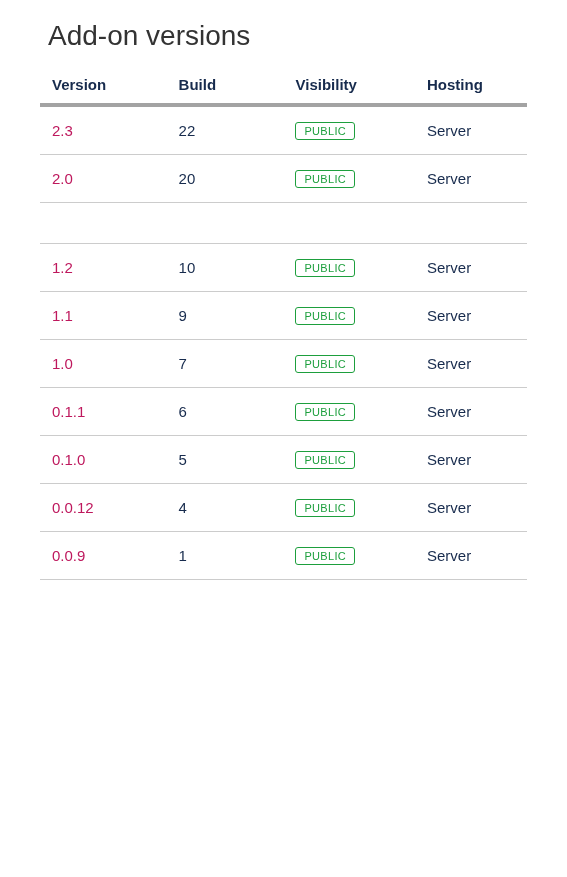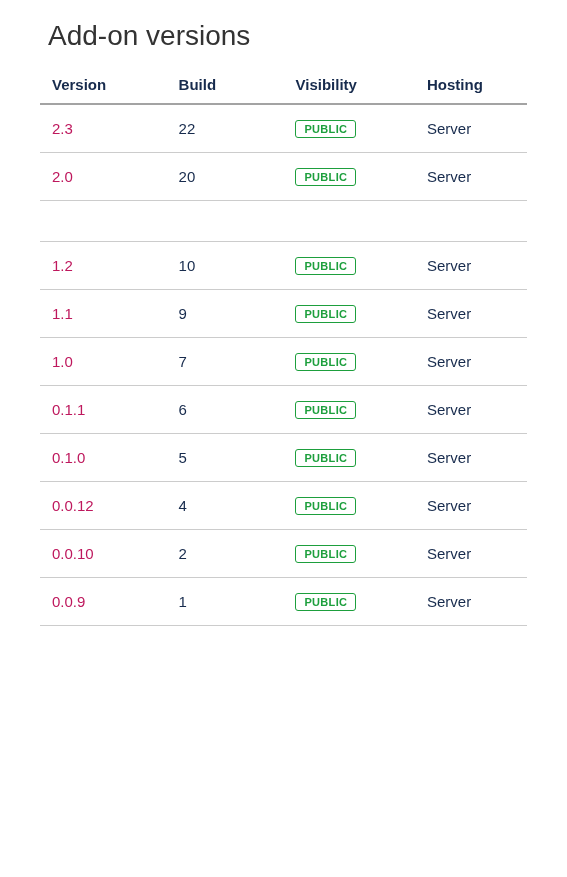--- a/index.html
+++ b/index.html
@@ -23,21 +23,21 @@
     table {
       width: 100%;
       border-collapse: collapse;
     }
     thead th {
       text-align: left;
       padding: 8px 12px 10px 12px;
       font-weight: 700;
       font-size: 15px;
       color: #172b4d;
-      border-bottom: 2px solid #a3a3a3;
+      border-bottom: 4px solid #a3a3a3;
     }
     tbody td {
       padding: 14px 12px;
       border-bottom: 1px solid #ccc;
       font-size: 15px;
       vertical-align: middle;
     }
     tbody tr.gap-row td {
       border-bottom: none;
       padding: 0;
@@ -51,21 +51,21 @@
     .version-link {
       color: #be185d;
       text-decoration: none;
       cursor: pointer;
     }
     .badge {
       display: inline-block;
       border: 1.5px solid #1d9f3d;
       color: #1d9f3d;
       font-size: 11px;
-      font-weight: 700;
+      font-weight: 400;
       padding: 2px 8px;
       border-radius: 3px;
       letter-spacing: 0.3px;
     }
     .col-version { width: 26%; }
     .col-build { width: 24%; }
     .col-visibility { width: 27%; }
     .col-hosting { width: 23%; }
   </style>
 </head>
@@ -137,25 +137,19 @@
         <td><span class="badge">PUBLIC</span></td>
         <td>Server</td>
       </tr>
       <tr>
         <td><a class="version-link">0.0.12</a></td>
         <td>4</td>
         <td><span class="badge">PUBLIC</span></td>
         <td>Server</td>
       </tr>
       <tr>
-        <td><a class="version-link">0.0.10</a></td>
-        <td>2</td>
-        <td><span class="badge">PUBLIC</span></td>
-        <td>Server</td>
-      </tr>
-      <tr>
         <td><a class="version-link">0.0.9</a></td>
         <td>1</td>
         <td><span class="badge">PUBLIC</span></td>
         <td>Server</td>
       </tr>
     </tbody>
 </table>
 
 </body></html>

